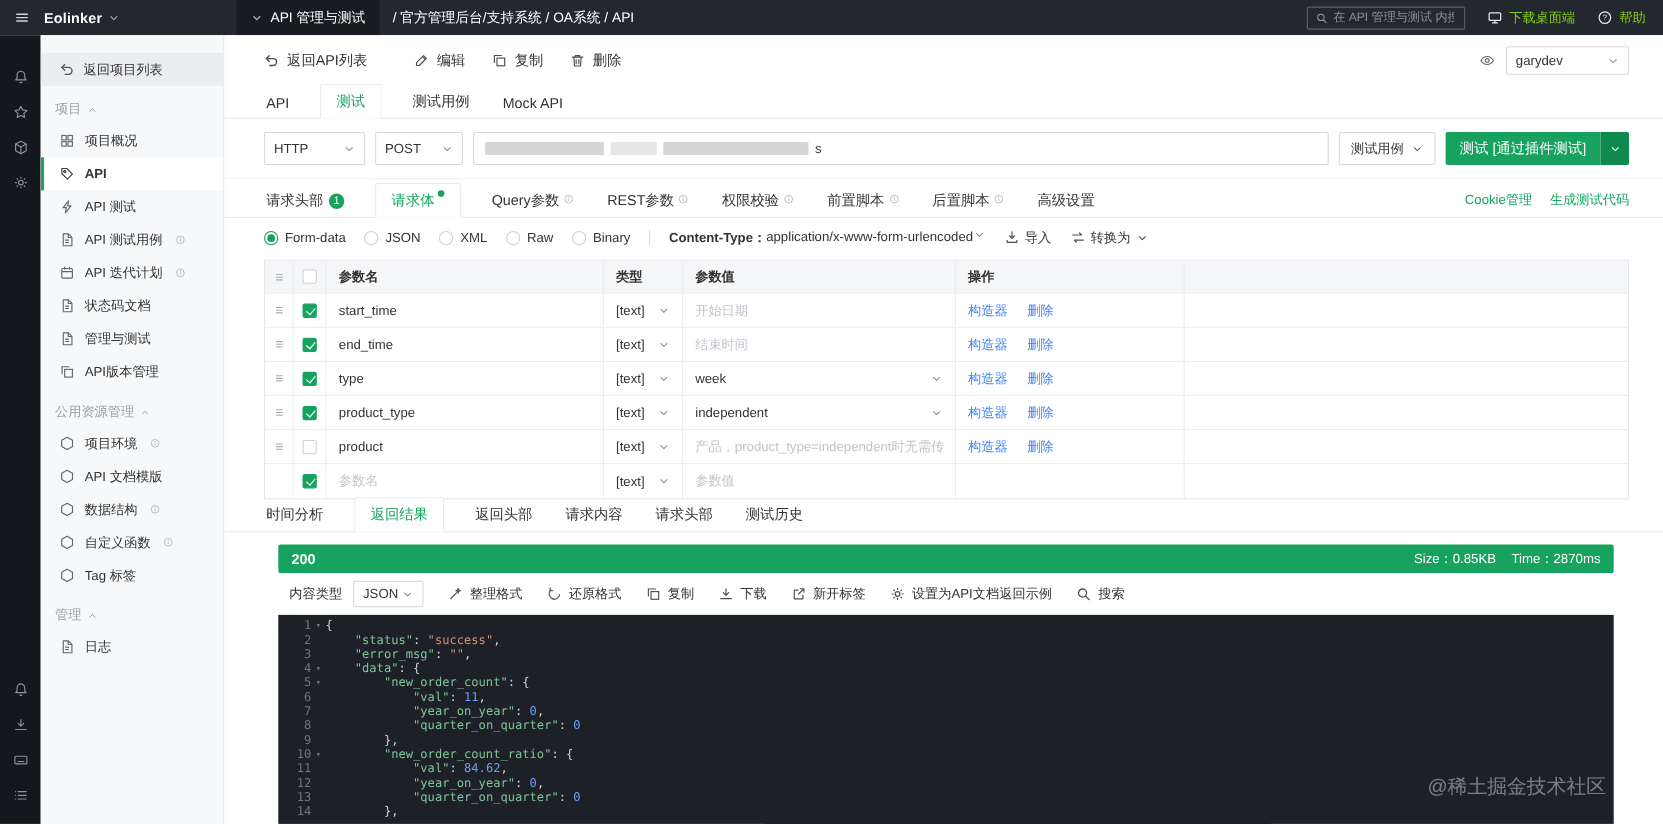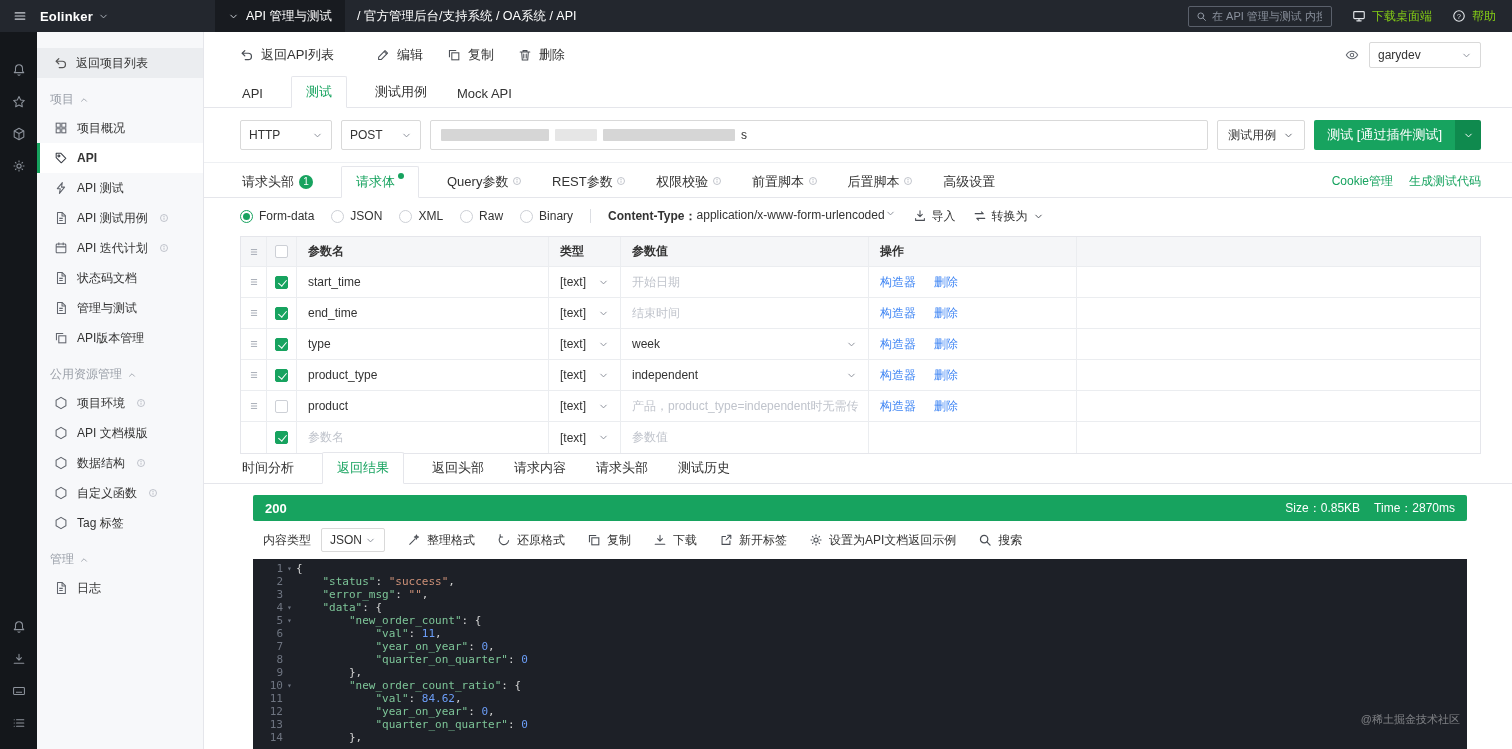--- a/index.html
+++ b/index.html
@@ -127,21 +127,21 @@
 .act-btn svg{color:#4a4e55}
 
 .editor{flex:1;min-height:0;background:var(--editor);overflow:hidden;padding:3px 0 0 4px;font-family:"DejaVu Sans Mono",monospace;font-size:11px;line-height:13px}
 .code-line{display:flex}
 .ln{width:26px;text-align:right;color:#6e7480;flex:none}
 .fold{width:13px;text-align:center;color:#6e7480;font-size:8px;flex:none}
 .codetxt{white-space:pre;color:#d4d4d4}
 .tk-key{color:#7ec699}
 .tk-str{color:#ce9178}
 .tk-num{color:#6c9ef8}
-.watermark{position:absolute;right:52px;bottom:22px;color:rgba(255,255,255,.42);font-size:11px;pointer-events:none}
+.watermark{position:absolute;right:52px;bottom:22px;color:rgba(255,255,255,.42);font-size:18px;pointer-events:none}
 </style>
 </head>
 <body>
 
 <svg width="0" height="0" style="position:absolute">
 <defs>
   <g id="i-menu" stroke="currentColor" stroke-width="1.4" fill="none" stroke-linecap="round">
         <path d="M2.5 4.5h11M2.5 8h11M2.5 11.5h11"></path>
       </g>
   <g id="i-chev" stroke="currentColor" stroke-width="1.4" fill="none" stroke-linecap="round" stroke-linejoin="round">

